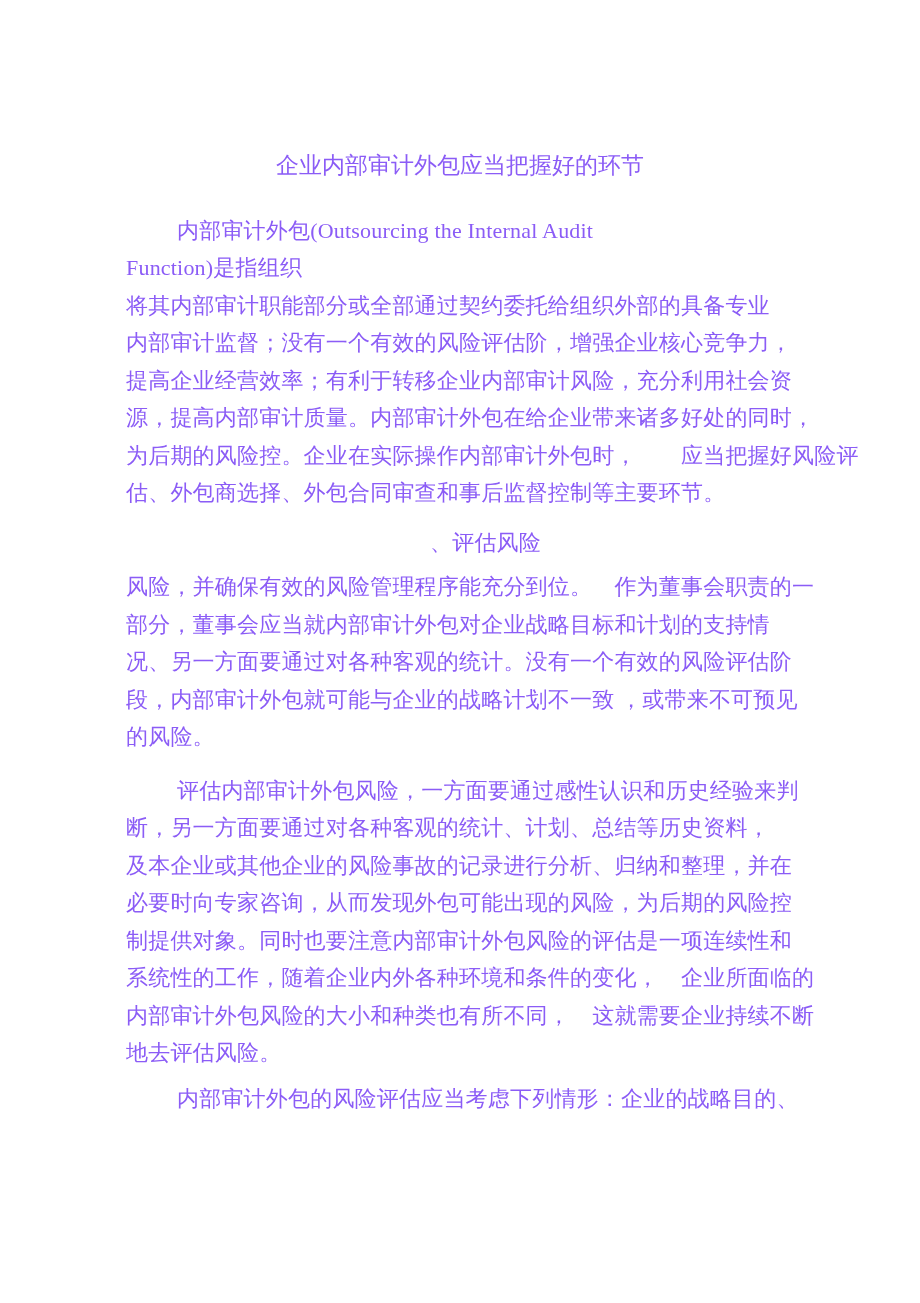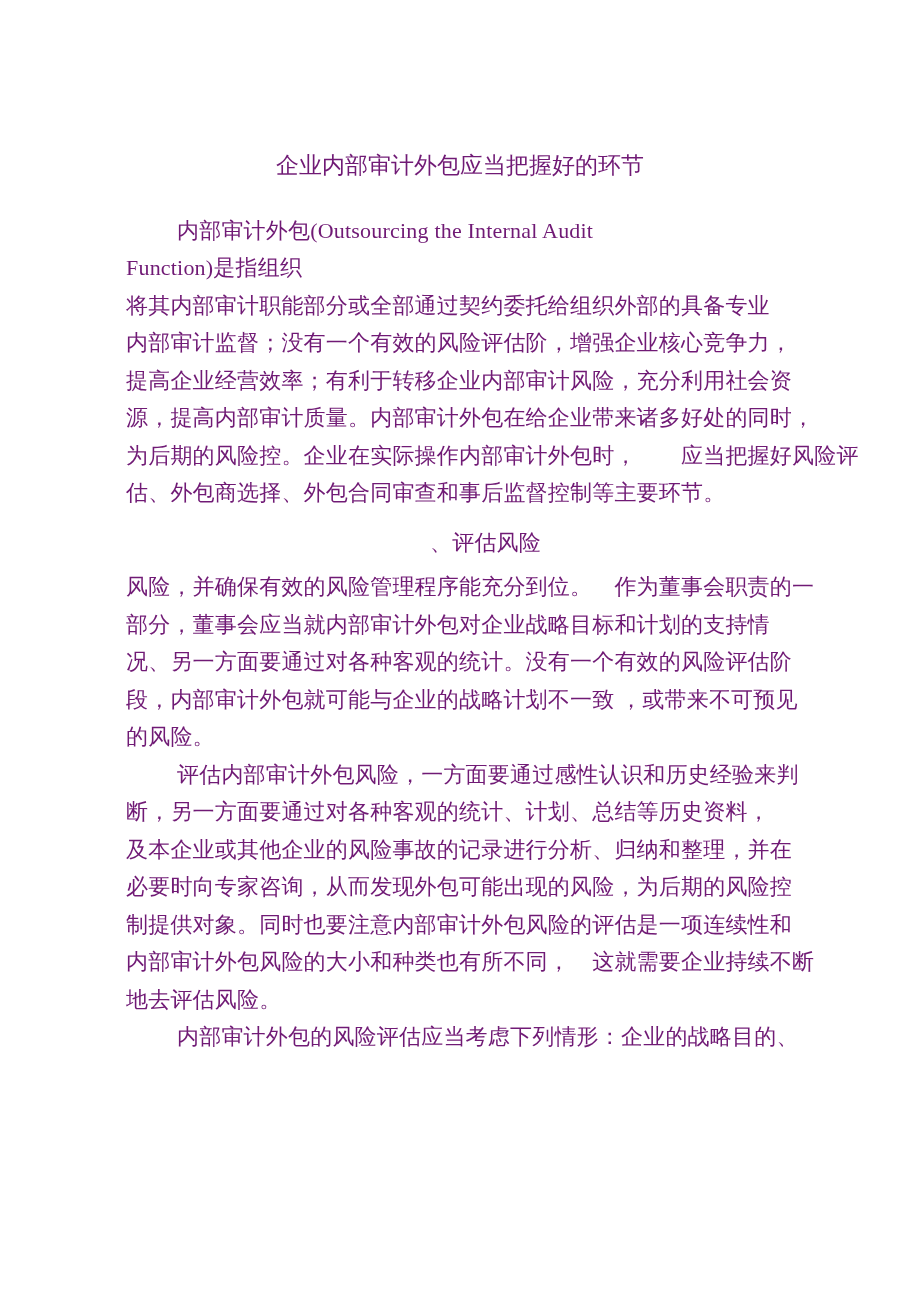--- a/index.html
+++ b/index.html
@@ -5,21 +5,21 @@
   html, body {
     margin: 0;
     padding: 0;
     background: #ffffff;
   }
   .page {
     position: relative;
     width: 920px;
     height: 1303px;
     background: #ffffff;
-    color: #701a75;
+    color: #8b5cf6;
     font-family: "Liberation Serif", "DejaVu Serif", serif;
     font-size: 22px;
     overflow: hidden;
   }
   .column {
     position: absolute;
     left: 126px;
     top: 147px;
     width: 668px;
   }
@@ -34,22 +34,22 @@
     font-size: 23px;
     height: 37.5px;
     line-height: 37.5px;
   }
   .indent {
     padding-left: 51px;
   }
   .para-intro { margin-top: 27px; }
   .section-heading { margin-top: 12px; text-align: center; }
   .para-risk-duty { margin-top: 7px; }
-  .para-method { margin-top: 0; }
-  .para-situations { margin-top: 0; }
+  .para-method { margin-top: 16px; }
+  .para-situations { margin-top: 8px; }
 </style>
 </head>
 <body>
 
 <div class="page">
   <div class="column">
 
     <div class="doc-title">企业内部审计外包应当把握好的环节</div>
 
     <div class="para-intro">
@@ -72,20 +72,21 @@
       <div class="line">段，内部审计外包就可能与企业的战略计划不一致 ，或带来不可预见</div>
       <div class="line">的风险。</div>
     </div>
 
     <div class="para-method">
       <div class="line indent">评估内部审计外包风险，一方面要通过感性认识和历史经验来判</div>
       <div class="line">断，另一方面要通过对各种客观的统计、计划、总结等历史资料，</div>
       <div class="line">及本企业或其他企业的风险事故的记录进行分析、归纳和整理，并在</div>
       <div class="line">必要时向专家咨询，从而发现外包可能出现的风险，为后期的风险控</div>
       <div class="line">制提供对象。同时也要注意内部审计外包风险的评估是一项连续性和</div>
+      <div class="line">系统性的工作，随着企业内外各种环境和条件的变化，　企业所面临的</div>
       <div class="line">内部审计外包风险的大小和种类也有所不同，　这就需要企业持续不断</div>
       <div class="line">地去评估风险。</div>
     </div>
 
     <div class="para-situations">
       <div class="line indent">内部审计外包的风险评估应当考虑下列情形：企业的战略目的、</div>
     </div>
 
   </div>
 </div>

